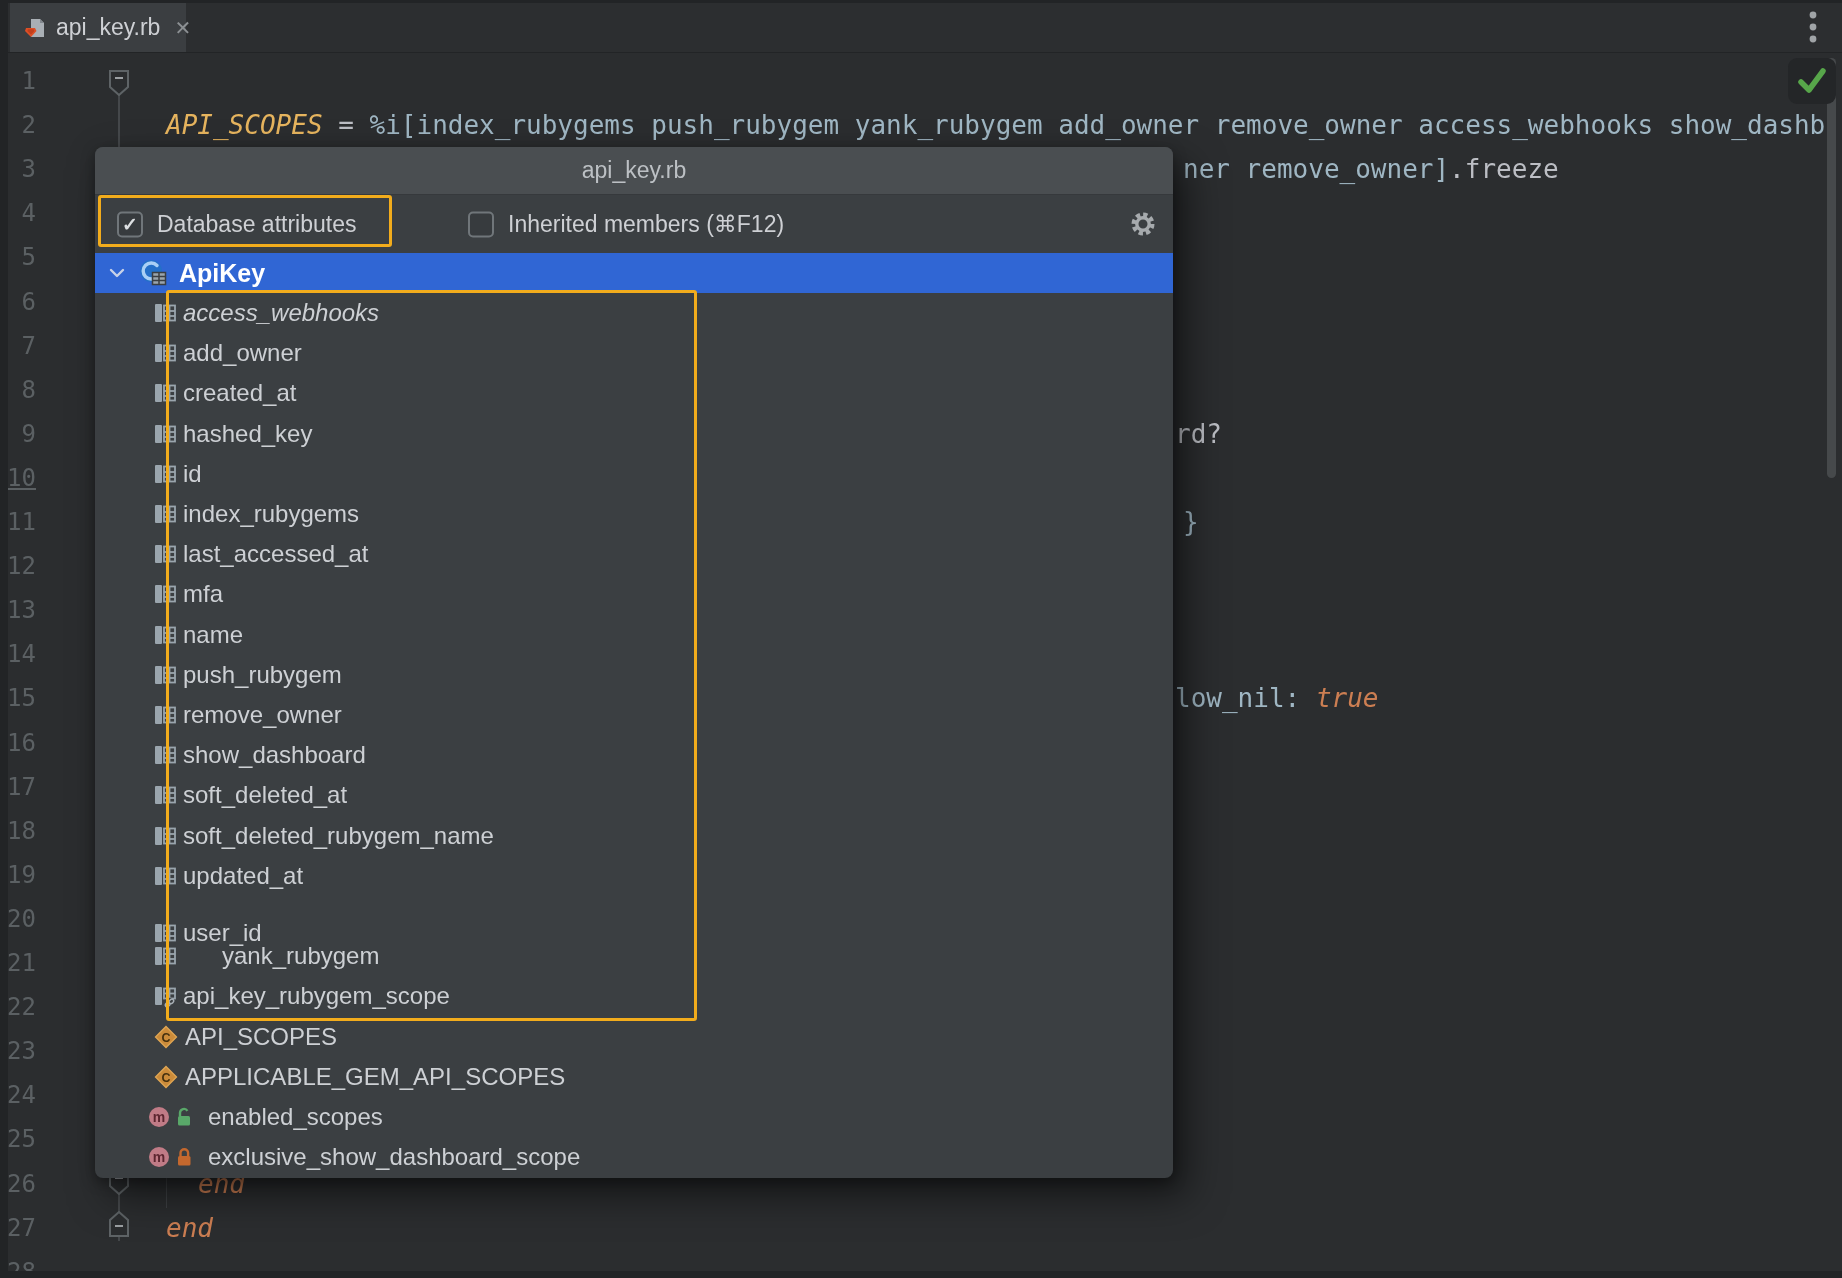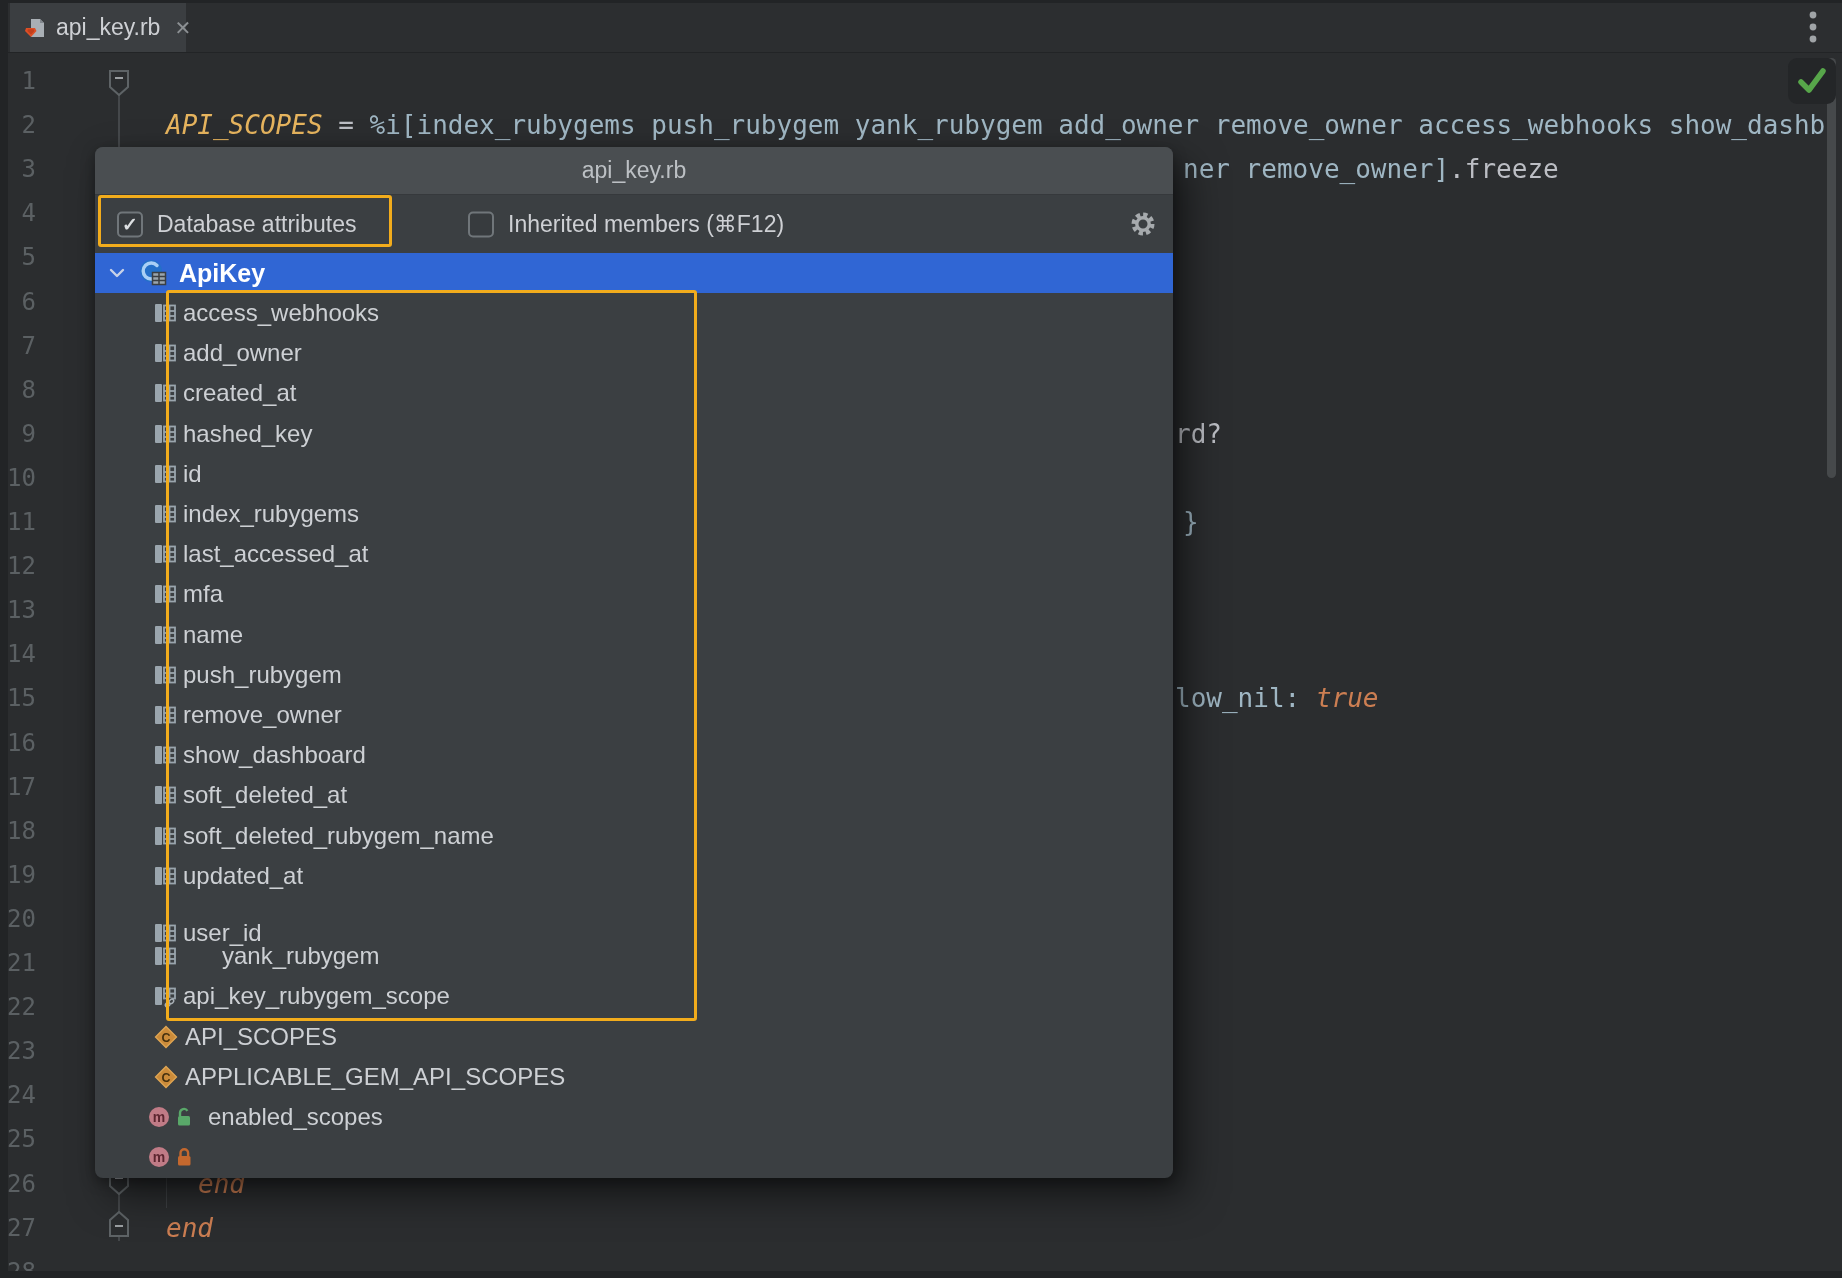--- a/index.html
+++ b/index.html
@@ -127,21 +127,21 @@
   </div>
 <div class="ln" style="top: 6px;">1</div>
     <div class="ln" style="top: 50px;">2</div>
     <div class="ln" style="top: 94px;">3</div>
     <div class="ln" style="top: 138px;">4</div>
     <div class="ln" style="top: 182px;">5</div>
     <div class="ln" style="top: 227px;">6</div>
     <div class="ln" style="top: 271px;">7</div>
     <div class="ln" style="top: 315px;">8</div>
     <div class="ln" style="top: 359px;">9</div>
-    <div class="ln" style="top: 403px;">10</div>
+    <div class="ln" style="top: 403px; text-decoration: underline;">10</div>
     <div class="ln" style="top: 447px;">11</div>
     <div class="ln" style="top: 491px;">12</div>
     <div class="ln" style="top: 535px;">13</div>
     <div class="ln" style="top: 579px;">14</div>
     <div class="ln" style="top: 623px;">15</div>
     <div class="ln" style="top: 668px;">16</div>
     <div class="ln" style="top: 712px;">17</div>
     <div class="ln" style="top: 756px;">18</div>
     <div class="ln" style="top: 800px;">19</div>
     <div class="ln" style="top: 844px;">20</div>
@@ -204,21 +204,21 @@
       <div class="prow" style="top: 146px;">
         <span class="p-icon" style="left: 58px;">
           <svg width="24" height="24" viewBox="0 0 24 24">
             <rect x="2" y="3" width="7" height="18" rx="1" fill="#9AA5AD"></rect>
             <rect x="11" y="4.5" width="11" height="15" fill="none" stroke="#9AA5AD" stroke-width="1.8"></rect>
             <line x1="11" y1="10" x2="22" y2="10" stroke="#9AA5AD" stroke-width="1.8"></line>
             <line x1="11" y1="15" x2="22" y2="15" stroke="#9AA5AD" stroke-width="1.8"></line>
             <line x1="16.5" y1="4.5" x2="16.5" y2="19.5" stroke="#9AA5AD" stroke-width="1.8"></line>
           </svg>
         </span>
-        <span class="p-label" style="left: 88px;">access_webhooks</span>
+        <span class="p-label" style="left: 88px; font-style: italic;">access_webhooks</span>
       </div>
       <div class="prow" style="top: 186px;">
         <span class="p-icon" style="left: 58px;">
           <svg width="24" height="24" viewBox="0 0 24 24">
             <rect x="2" y="3" width="7" height="18" rx="1" fill="#9AA5AD"></rect>
             <rect x="11" y="4.5" width="11" height="15" fill="none" stroke="#9AA5AD" stroke-width="1.8"></rect>
             <line x1="11" y1="10" x2="22" y2="10" stroke="#9AA5AD" stroke-width="1.8"></line>
             <line x1="11" y1="15" x2="22" y2="15" stroke="#9AA5AD" stroke-width="1.8"></line>
             <line x1="16.5" y1="4.5" x2="16.5" y2="19.5" stroke="#9AA5AD" stroke-width="1.8"></line>
           </svg>
@@ -450,17 +450,18 @@
       </div>
       <div class="prow" style="top: 990px;">
         <span class="p-icon" style="left: 53px;">
           <svg width="52" height="24" viewBox="0 0 52 24">
             <circle cx="11" cy="12" r="10" fill="#C07B86"></circle>
             <text x="11" y="17" font-size="14" font-weight="bold" fill="#5C2630" text-anchor="middle" font-family="Liberation Sans,sans-serif">m</text>
             <path d="M32.5 11 v-3 a3.8 3.8 0 0 1 7.6 0 v3" fill="none" stroke="#C4682E" stroke-width="2.4"></path>
             <rect x="30" y="11" width="12.5" height="9.5" rx="1.5" fill="#C4682E"></rect>
           </svg>
         </span>
+        <span class="p-label" style="left: 113px;">exclusive_show_dashboard_scope</span>
       </div>
     </div>
   <div class="hl" id="hl1"></div>
   <div class="hl" id="hl2"></div>
 </div>
 
 </body></html>

